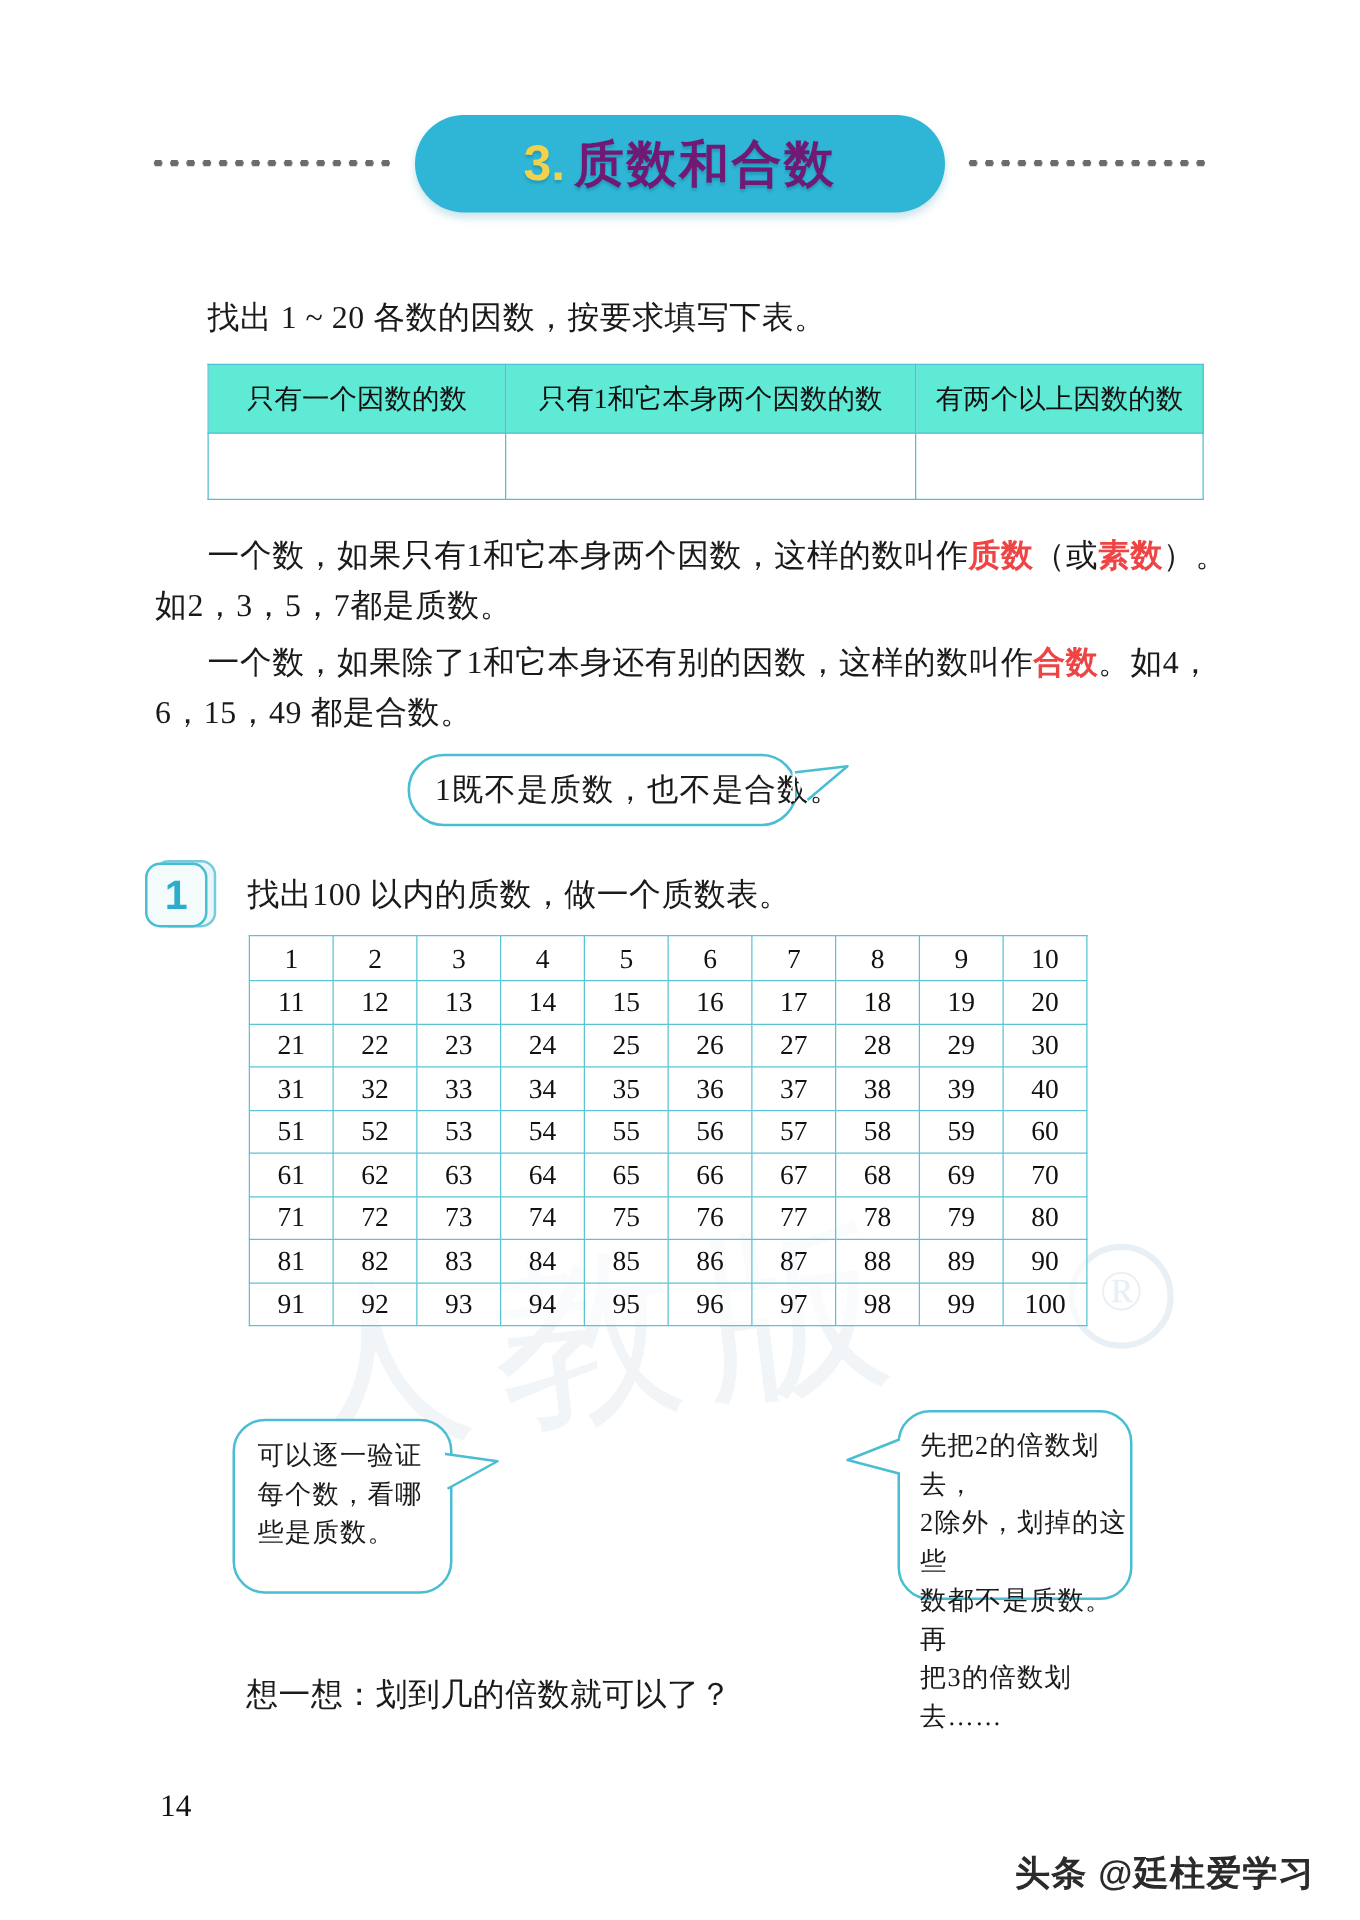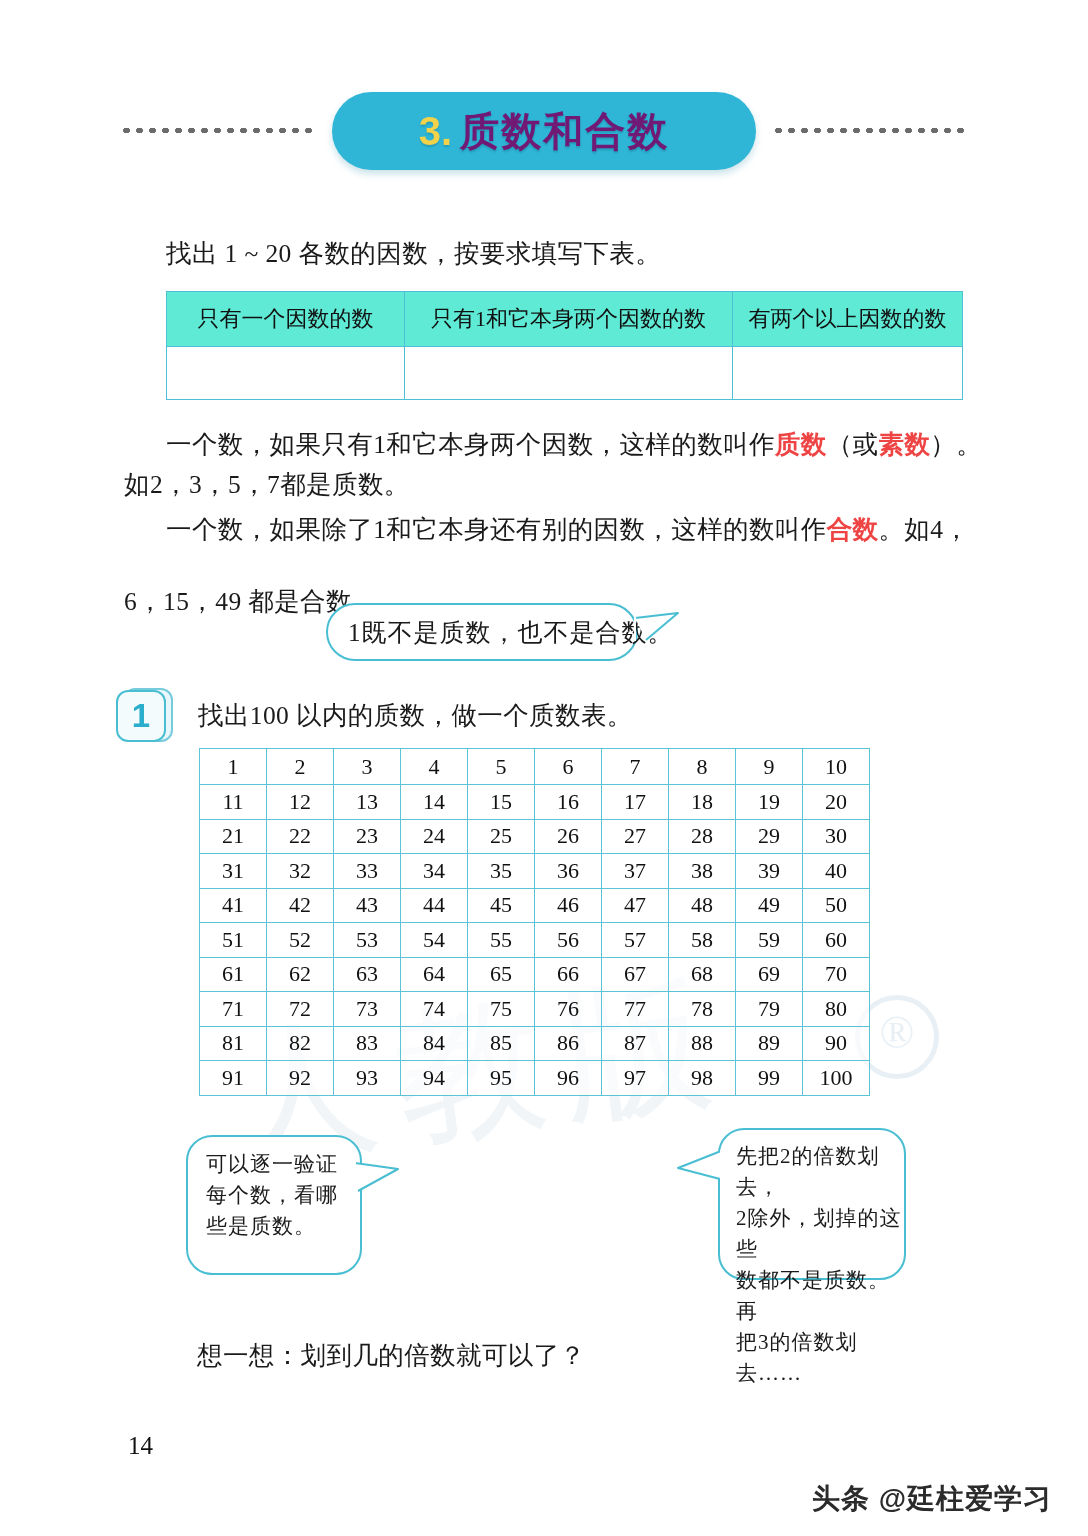--- a/index.html
+++ b/index.html
@@ -313,21 +313,21 @@
 </table>
 
 <div class="body-line" style="left:166px; top:423px;">
   <span>一个数，如果只有1和它本身两个因数，这样的数叫作</span><span class="kw">质数</span><span>（或</span><span class="kw">素数</span><span>）。</span>
 </div>
 <div class="body-line" style="left:124px; top:463px;">如2，3，5，7都是质数。</div>
 
 <div class="body-line" style="left:166px; top:508px;">
   <span>一个数，如果除了1和它本身还有别的因数，这样的数叫作</span><span class="kw">合数</span><span>。如4，</span>
 </div>
-<div class="body-line" style="left:124px; top:580px;">6，15，49 都是合数。</div>
+<div class="body-line" style="left:124px; top:548px;">6，15，49 都是合数。</div>
 
 <div class="bubble" id="bubble-one">
   <span class="btxt">1既不是质数，也不是合数。</span>
   <svg class="tail-r" viewBox="0 0 46 36">
     <polyline points="1,7 44,2 12,29" fill="#ffffff" stroke="#49bed2" stroke-width="2" stroke-linejoin="round"></polyline>
     <line x1="0" y1="6" x2="0" y2="30" stroke="#ffffff" stroke-width="4"></line>
   </svg>
 </div>
 
 <div class="badge">
@@ -382,32 +382,20 @@
         <td>33</td>
         <td>34</td>
         <td>35</td>
         <td>36</td>
         <td>37</td>
         <td>38</td>
         <td>39</td>
         <td>40</td>
       </tr>
       <tr>
-        <td>41</td>
-        <td>42</td>
-        <td>43</td>
-        <td>44</td>
-        <td>45</td>
-        <td>46</td>
-        <td>47</td>
-        <td>48</td>
-        <td>49</td>
-        <td>50</td>
-      </tr>
-      <tr>
         <td>51</td>
         <td>52</td>
         <td>53</td>
         <td>54</td>
         <td>55</td>
         <td>56</td>
         <td>57</td>
         <td>58</td>
         <td>59</td>
         <td>60</td>

